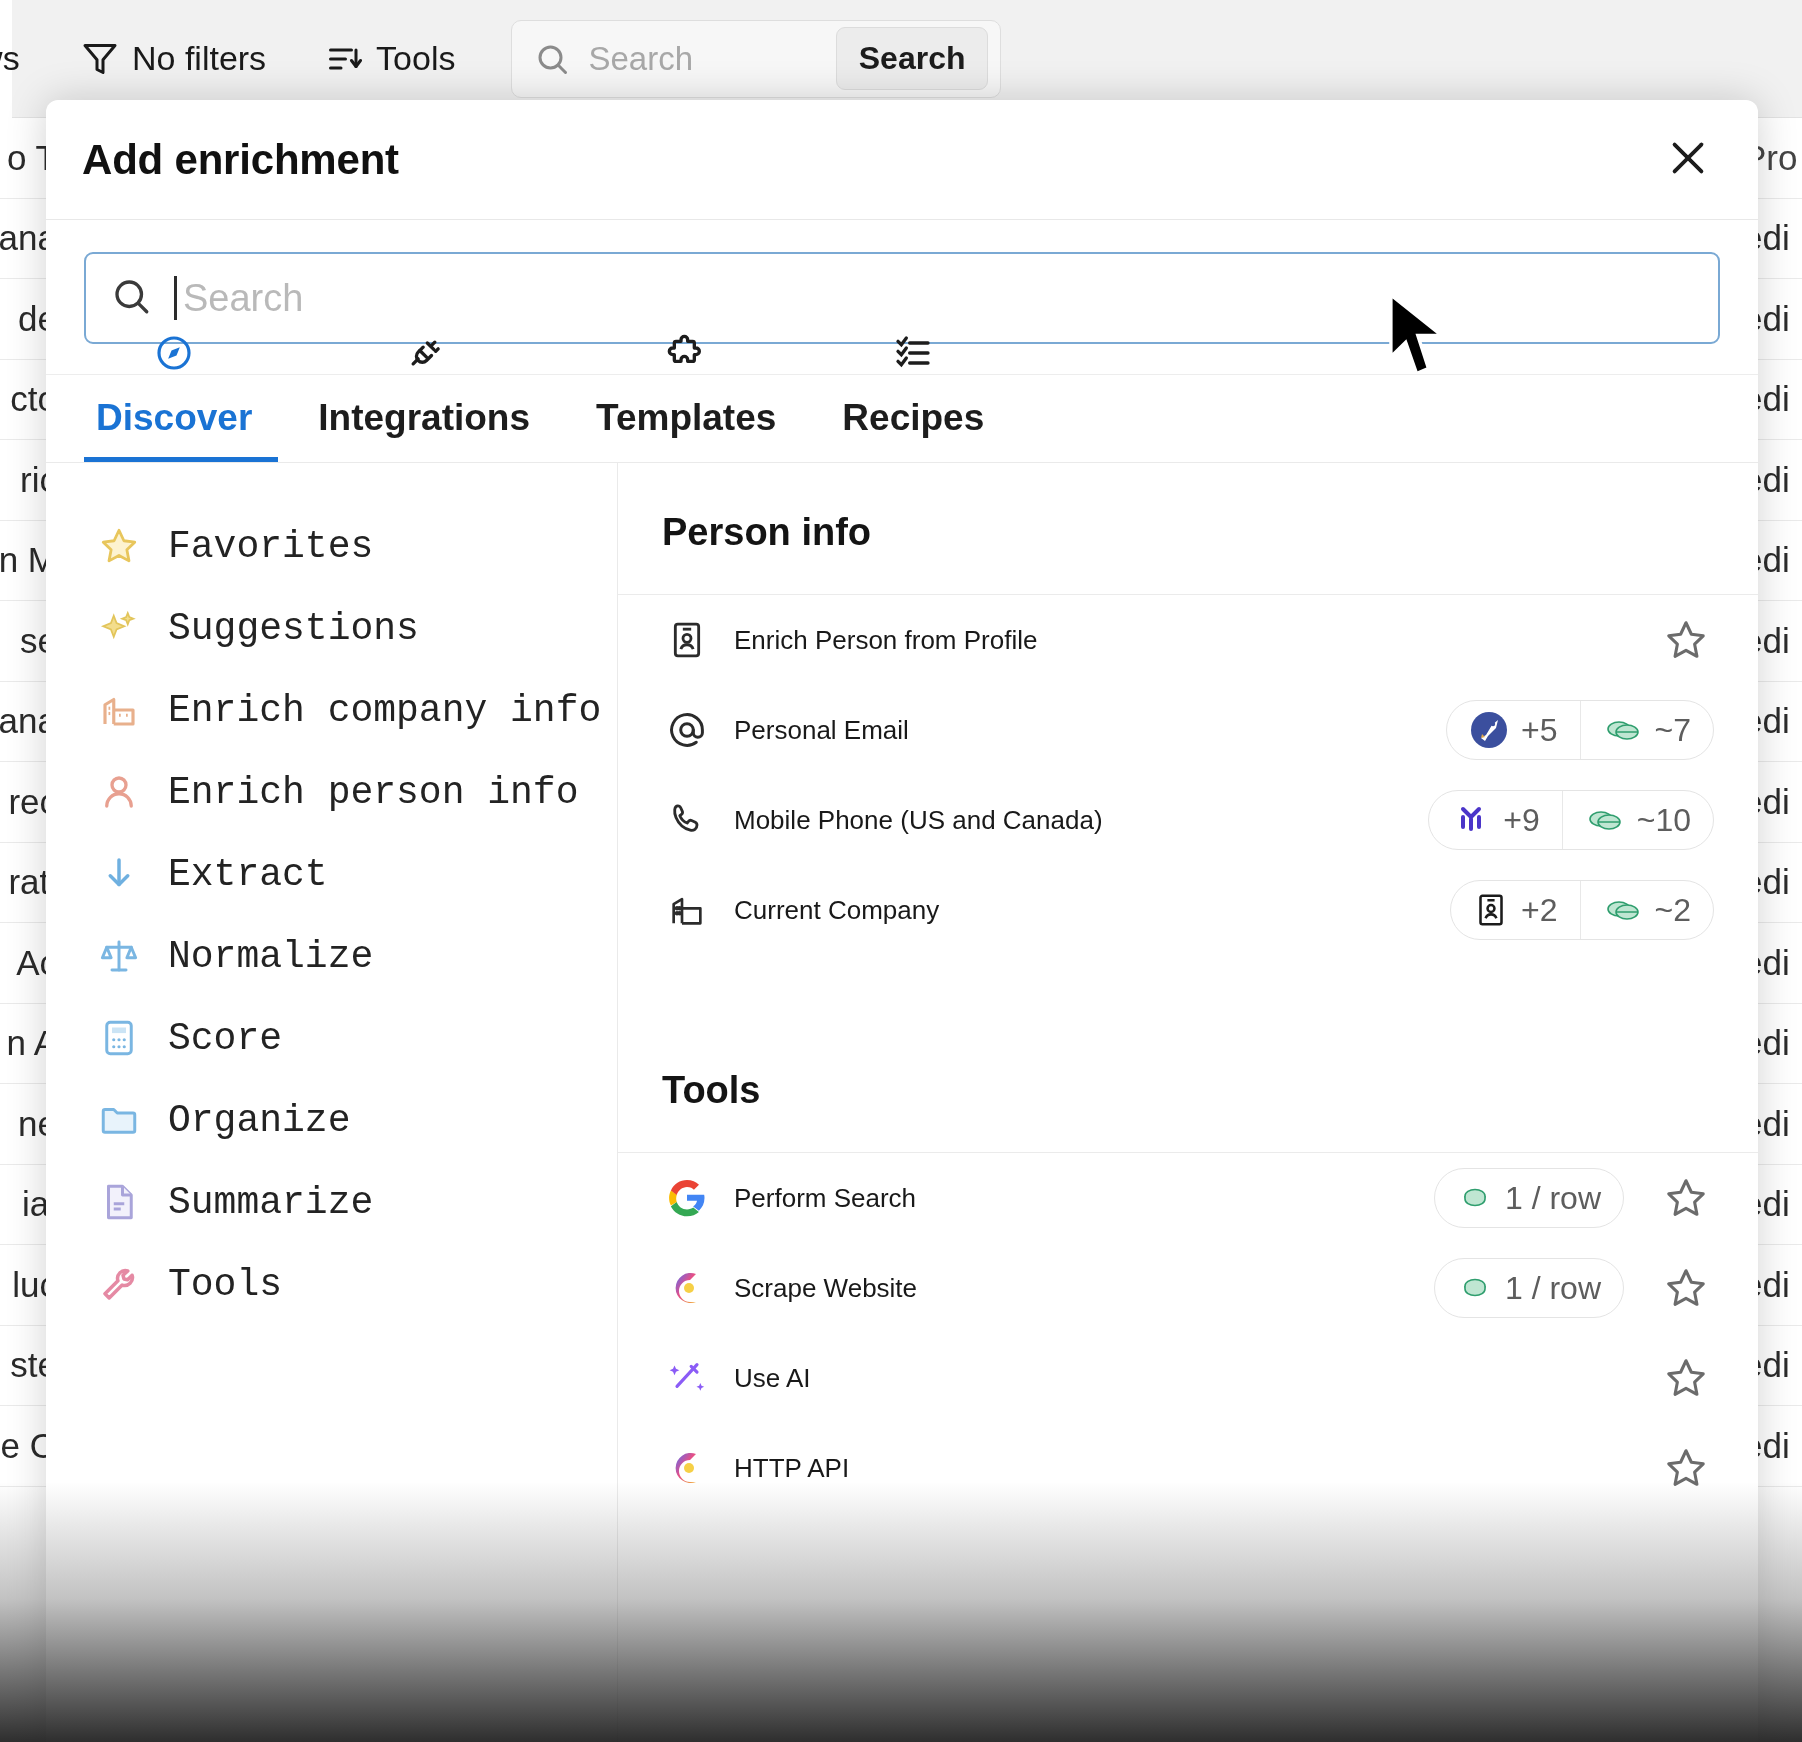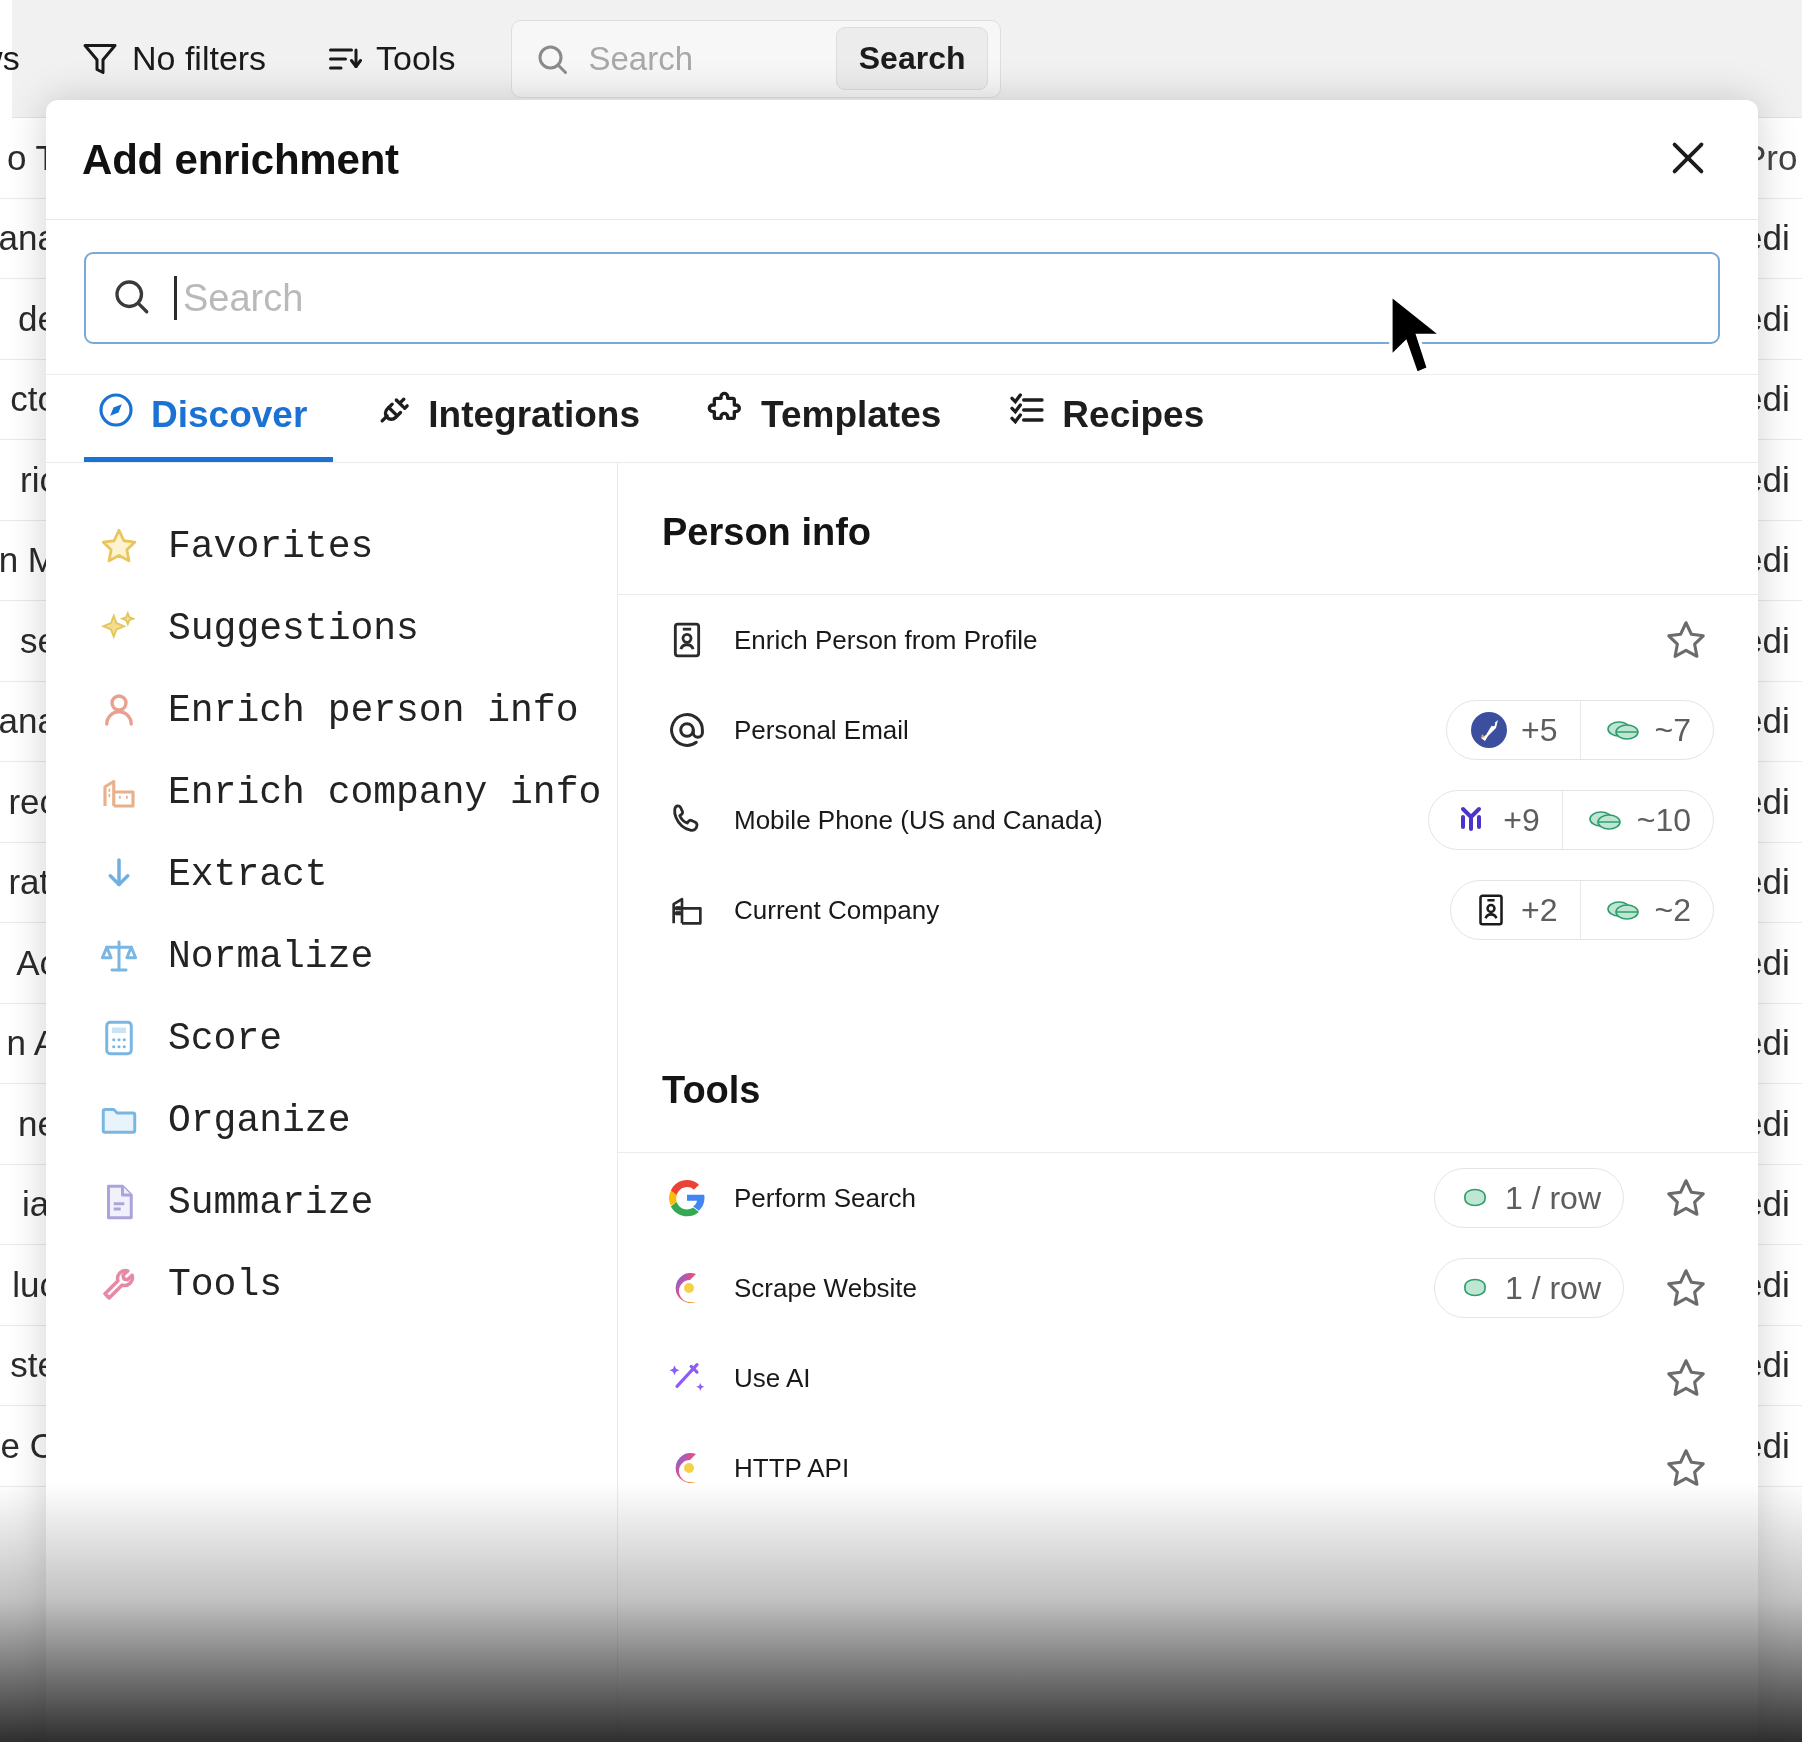--- a/index.html
+++ b/index.html
@@ -202,20 +202,21 @@
     font-weight: 700;
     color: #1d1d1d;
     padding: 0 26px 18px 12px;
     margin-right: 28px;
     background: none;
     border: none;
     border-bottom: 5px solid transparent;
     cursor: pointer;
     font-family: "Liberation Sans", sans-serif;
     white-space: nowrap;
+    flex-direction: column;
   }
   .tab.active {
     color: #1a73d4;
     border-bottom-color: #1a73d4;
   }
 
   
   .modal-body {
     display: flex;
     height: calc(1672px - 120px - 154px - 88px);
@@ -537,39 +538,39 @@
           <span class="side-ico">
             <svg width="42" height="42" viewBox="0 0 24 24" fill="#f3dd8c" stroke="#e2c55b" stroke-width="1">
                 <path d="M9 5l1.6 4.2L15 11l-4.4 1.8L9 17l-1.6-4.2L3 11l4.4-1.8z"></path>
                 <path d="M17 3.5l.9 2.3 2.3.9-2.3.9-.9 2.3-.9-2.3-2.3-.9 2.3-.9z"></path>
               </svg>
           </span>
           <span class="lbl">Suggestions</span>
         </div>
         <div class="side-item">
           <span class="side-ico">
-            <svg width="42" height="42" viewBox="0 0 24 24" fill="none" stroke="#e8a090" stroke-width="1.9" stroke-linecap="round">
-                <circle cx="12" cy="8" r="4"></circle>
-                <path d="M5 20a7 7 0 0114 0"></path>
-              </svg>
-          </span>
-          <span class="lbl">Enrich person info</span>
-        </div>
-        <div class="side-item">
-          <span class="side-ico">
             <svg width="42" height="42" viewBox="0 0 24 24" fill="none" stroke="#e8b08c" stroke-width="1.8" stroke-linejoin="round">
                 <path d="M4 20V9l5-3v14"></path>
                 <path d="M9 20h11V12H9"></path>
                 <line x1="6" y1="11" x2="7" y2="11"></line>
                 <line x1="6" y1="14" x2="7" y2="14"></line>
                 <line x1="12" y1="15" x2="13" y2="15"></line>
                 <line x1="16" y1="15" x2="17" y2="15"></line>
               </svg>
           </span>
           <span class="lbl">Enrich company info</span>
+        </div>
+        <div class="side-item">
+          <span class="side-ico">
+            <svg width="42" height="42" viewBox="0 0 24 24" fill="none" stroke="#e8a090" stroke-width="1.9" stroke-linecap="round">
+                <circle cx="12" cy="8" r="4"></circle>
+                <path d="M5 20a7 7 0 0114 0"></path>
+              </svg>
+          </span>
+          <span class="lbl">Enrich person info</span>
         </div>
         <div class="side-item">
           <span class="side-ico">
             <svg width="42" height="42" viewBox="0 0 24 24" fill="none" stroke="#6fb0e0" stroke-width="2" stroke-linecap="round" stroke-linejoin="round">
                 <line x1="12" y1="4" x2="12" y2="18"></line>
                 <polyline points="7 13 12 18 17 13"></polyline>
               </svg>
           </span>
           <span class="lbl">Extract</span>
         </div>

